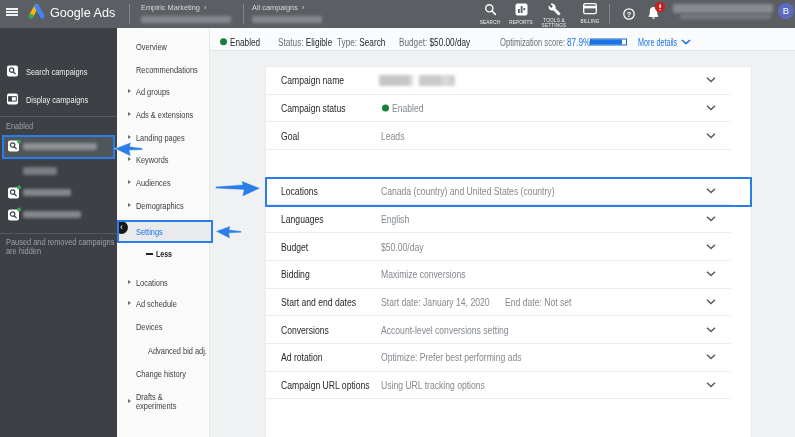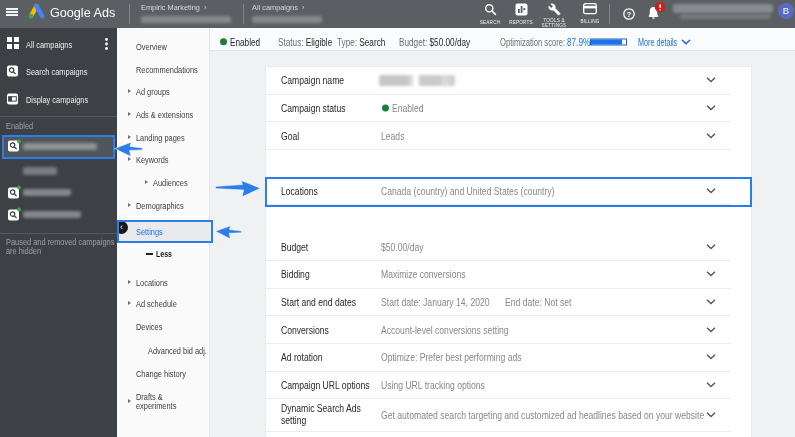--- a/index.html
+++ b/index.html
@@ -104,34 +104,20 @@
     <circle cx="15" cy="5" r="5.2" fill="#c5221f"></circle>
     <rect x="14.3" y="2.2" width="1.6" height="3.9" rx="0.8" fill="#fff"></rect>
       <rect x="14.3" y="7" width="1.6" height="1.6" rx="0.8" fill="#fff"></rect>
   </svg>
   <div class="blur" style="left:673px;top:3.5px;width:100px;height:9px;background:#888c90;"></div>
   <div class="blur" style="left:680px;top:13.8px;width:91px;height:5px;background:#777b7f;"></div>
   <div class="abs" style="left:778px;top:3.4px;width:16px;height:16px;border-radius:50%;background:#5c6bc0;color:#fff;font-size:9.5px;text-align:center;line-height:16px;">B</div>
 </div>
 
 <div id="sb">
-  <div class="sbrow" style="top:4.3px;">
-    <div class="sbicon"><svg width="12" height="12" viewBox="0 0 12 12">
-          <rect x="0" y="0" width="5" height="5" fill="#fff"></rect>
-          <rect x="7" y="0" width="5" height="5" fill="#fff"></rect>
-          <rect x="0" y="7" width="5" height="5" fill="#fff"></rect>
-          <rect x="7" y="7" width="5" height="5" fill="#fff"></rect>
-        </svg></div>
-    <div class="txt">All campaigns</div>
-    <svg style="position:absolute;right:9px;top:50%;transform:translateY(-50%);" width="3" height="13" viewBox="0 0 3 13">
-        <circle cx="1.5" cy="2" r="1.4" fill="#fff"></circle>
-        <circle cx="1.5" cy="6.5" r="1.4" fill="#fff"></circle>
-        <circle cx="1.5" cy="11" r="1.4" fill="#fff"></circle>
-      </svg>
-  </div>
   <div class="sbrow" style="top:31.2px;">
     <div class="sbicon">
         <div class="whitebox">
           <svg width="9" height="9" viewBox="0 0 9 9" style="position:absolute;left:1px;top:1px;">
             <circle cx="3.6" cy="3.6" r="2.2" fill="none" stroke="#3d4145" stroke-width="1.2"></circle>
             <line x1="5.2" y1="5.2" x2="7.6" y2="7.6" stroke="#3d4145" stroke-width="1.3"></line>
           </svg>
         </div>
       </div>
     <div class="txt">Search campaigns</div>
@@ -210,21 +196,21 @@
       <div class="t">Ads &amp; extensions</div>
     </div>
   <div class="n2row" style="top:102.5px;">
       <div class="tri"></div>
       <div class="t">Landing pages</div>
     </div>
   <div class="n2row" style="top:125px;">
       <div class="tri"></div>
       <div class="t">Keywords</div>
     </div>
-  <div class="n2row" style="top:147.8px;margin-left:17px;">
+  <div class="n2row" style="top:147.8px;">
       <div class="tri"></div>
       <div class="t">Audiences</div>
     </div>
   <div class="n2row" style="top:170.6px;">
       <div class="tri"></div>
       <div class="t">Demographics</div>
     </div>
   <div class="abs" style="left:0px;top:193.8px;width:93px;height:19.6px;background:#e9eaec;"></div>
   <div class="n2row" style="top:196px;height:14px;color:#1a73e8;">
       <div class="t">Settings</div>
@@ -295,20 +281,27 @@
         <path d="M1 0.8 L5 4.6 L9 0.8" fill="none" stroke="#54585c" stroke-width="1.4"></path>
       </svg>
     </div>
     <div class="row" style="top: 110.8px; height: 27.7px;">
       <div class="lbl">Locations</div>
       <div class="val">Canada (country) and United States (country)</div>
       <svg class="chev" width="10" height="6" viewBox="0 0 10 6">
         <path d="M1 0.8 L5 4.6 L9 0.8" fill="none" stroke="#54585c" stroke-width="1.4"></path>
       </svg>
     </div>
+    <div class="row" style="top: 138.5px; height: 27.7px;">
+      <div class="lbl">Languages</div>
+      <div class="val">English</div>
+      <svg class="chev" width="10" height="6" viewBox="0 0 10 6">
+        <path d="M1 0.8 L5 4.6 L9 0.8" fill="none" stroke="#54585c" stroke-width="1.4"></path>
+      </svg>
+    </div>
     <div class="row" style="top: 166.2px; height: 27.7px;">
       <div class="lbl">Budget</div>
       <div class="val">$50.00/day</div>
       <svg class="chev" width="10" height="6" viewBox="0 0 10 6">
         <path d="M1 0.8 L5 4.6 L9 0.8" fill="none" stroke="#54585c" stroke-width="1.4"></path>
       </svg>
     </div>
     <div class="row" style="top: 193.9px; height: 27.7px;">
       <div class="lbl">Bidding</div>
       <div class="val">Maximize conversions</div>
@@ -334,27 +327,20 @@
     <div class="row" style="top: 249.3px; height: 27.7px;">
       <div class="lbl">Conversions</div>
       <div class="val">Account-level conversions setting</div>
       <svg class="chev" width="10" height="6" viewBox="0 0 10 6">
         <path d="M1 0.8 L5 4.6 L9 0.8" fill="none" stroke="#54585c" stroke-width="1.4"></path>
       </svg>
     </div>
     <div class="row" style="top: 304.7px; height: 27.7px;">
       <div class="lbl">Campaign URL options</div>
       <div class="val">Using URL tracking options</div>
-      <svg class="chev" width="10" height="6" viewBox="0 0 10 6">
-        <path d="M1 0.8 L5 4.6 L9 0.8" fill="none" stroke="#54585c" stroke-width="1.4"></path>
-      </svg>
-    </div>
-    <div class="row" style="top: 332.4px; height: 32.3px;">
-      <div class="lbl" style="line-height:11.6px;">Dynamic Search Ads<br>setting</div>
-      <div class="val">Get automated search targeting and customized ad headlines based on your website</div>
       <svg class="chev" width="10" height="6" viewBox="0 0 10 6">
         <path d="M1 0.8 L5 4.6 L9 0.8" fill="none" stroke="#54585c" stroke-width="1.4"></path>
       </svg>
     </div>
   </div>
 
 <div class="annbox" style="left:2px;top:134.5px;width:113px;height:24px;"></div>
 <div class="annbox" style="left:117px;top:219.8px;width:96px;height:23.6px;"></div>
 <div class="annbox" style="left:264.5px;top:177px;width:487px;height:29.5px;"></div>
 

